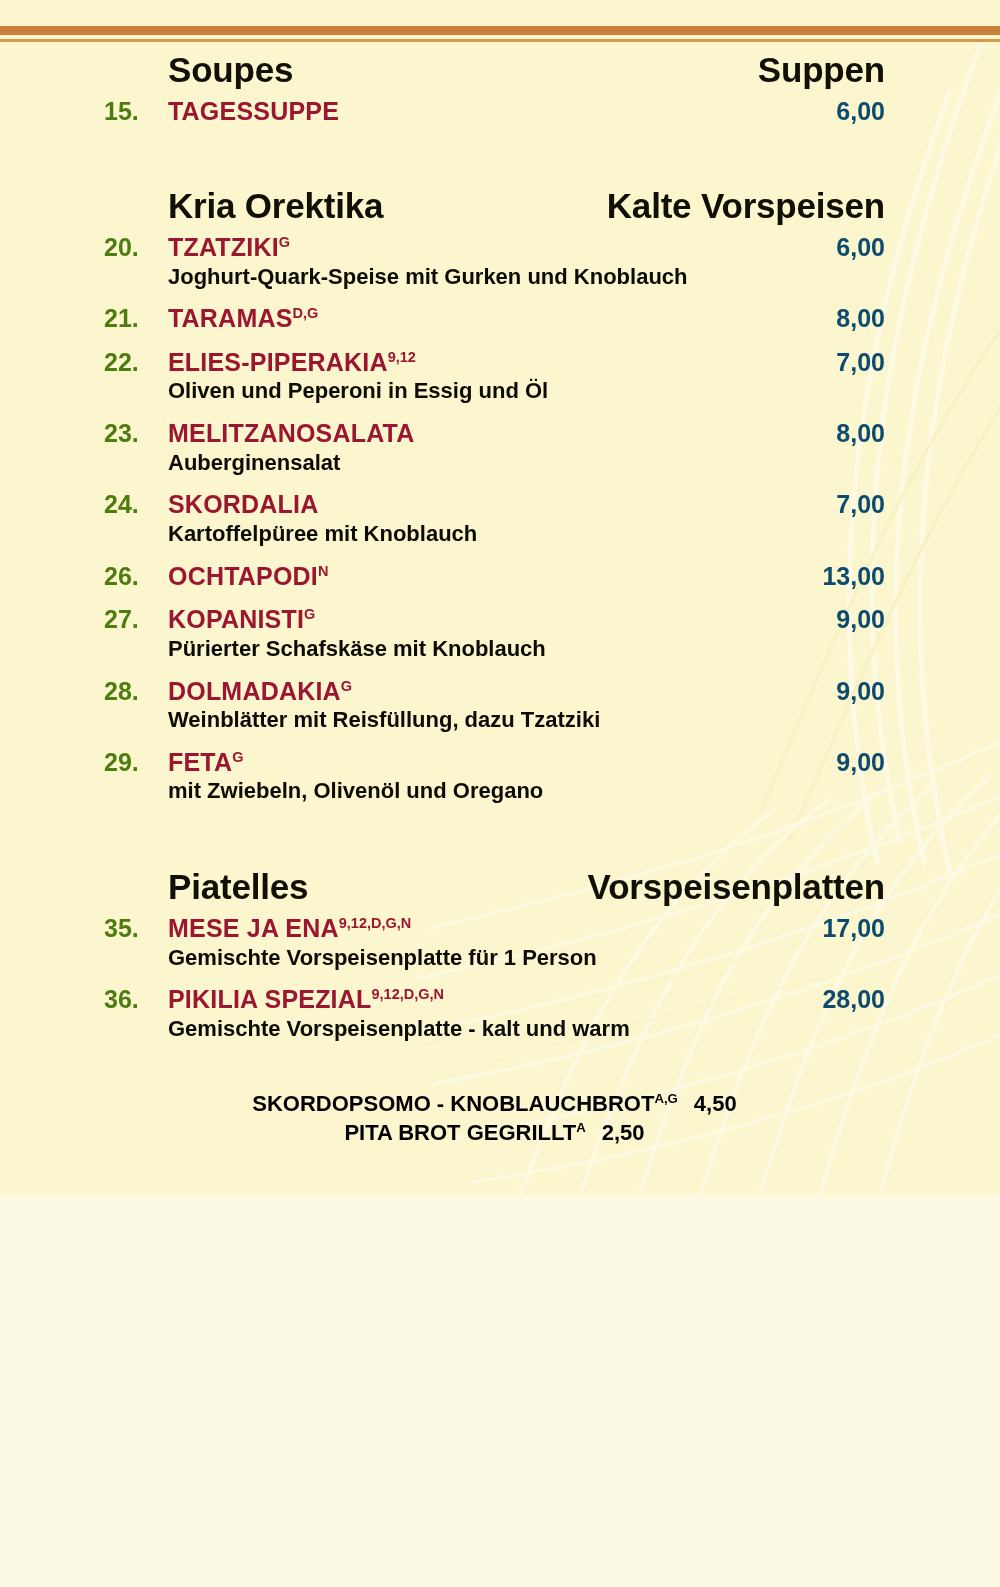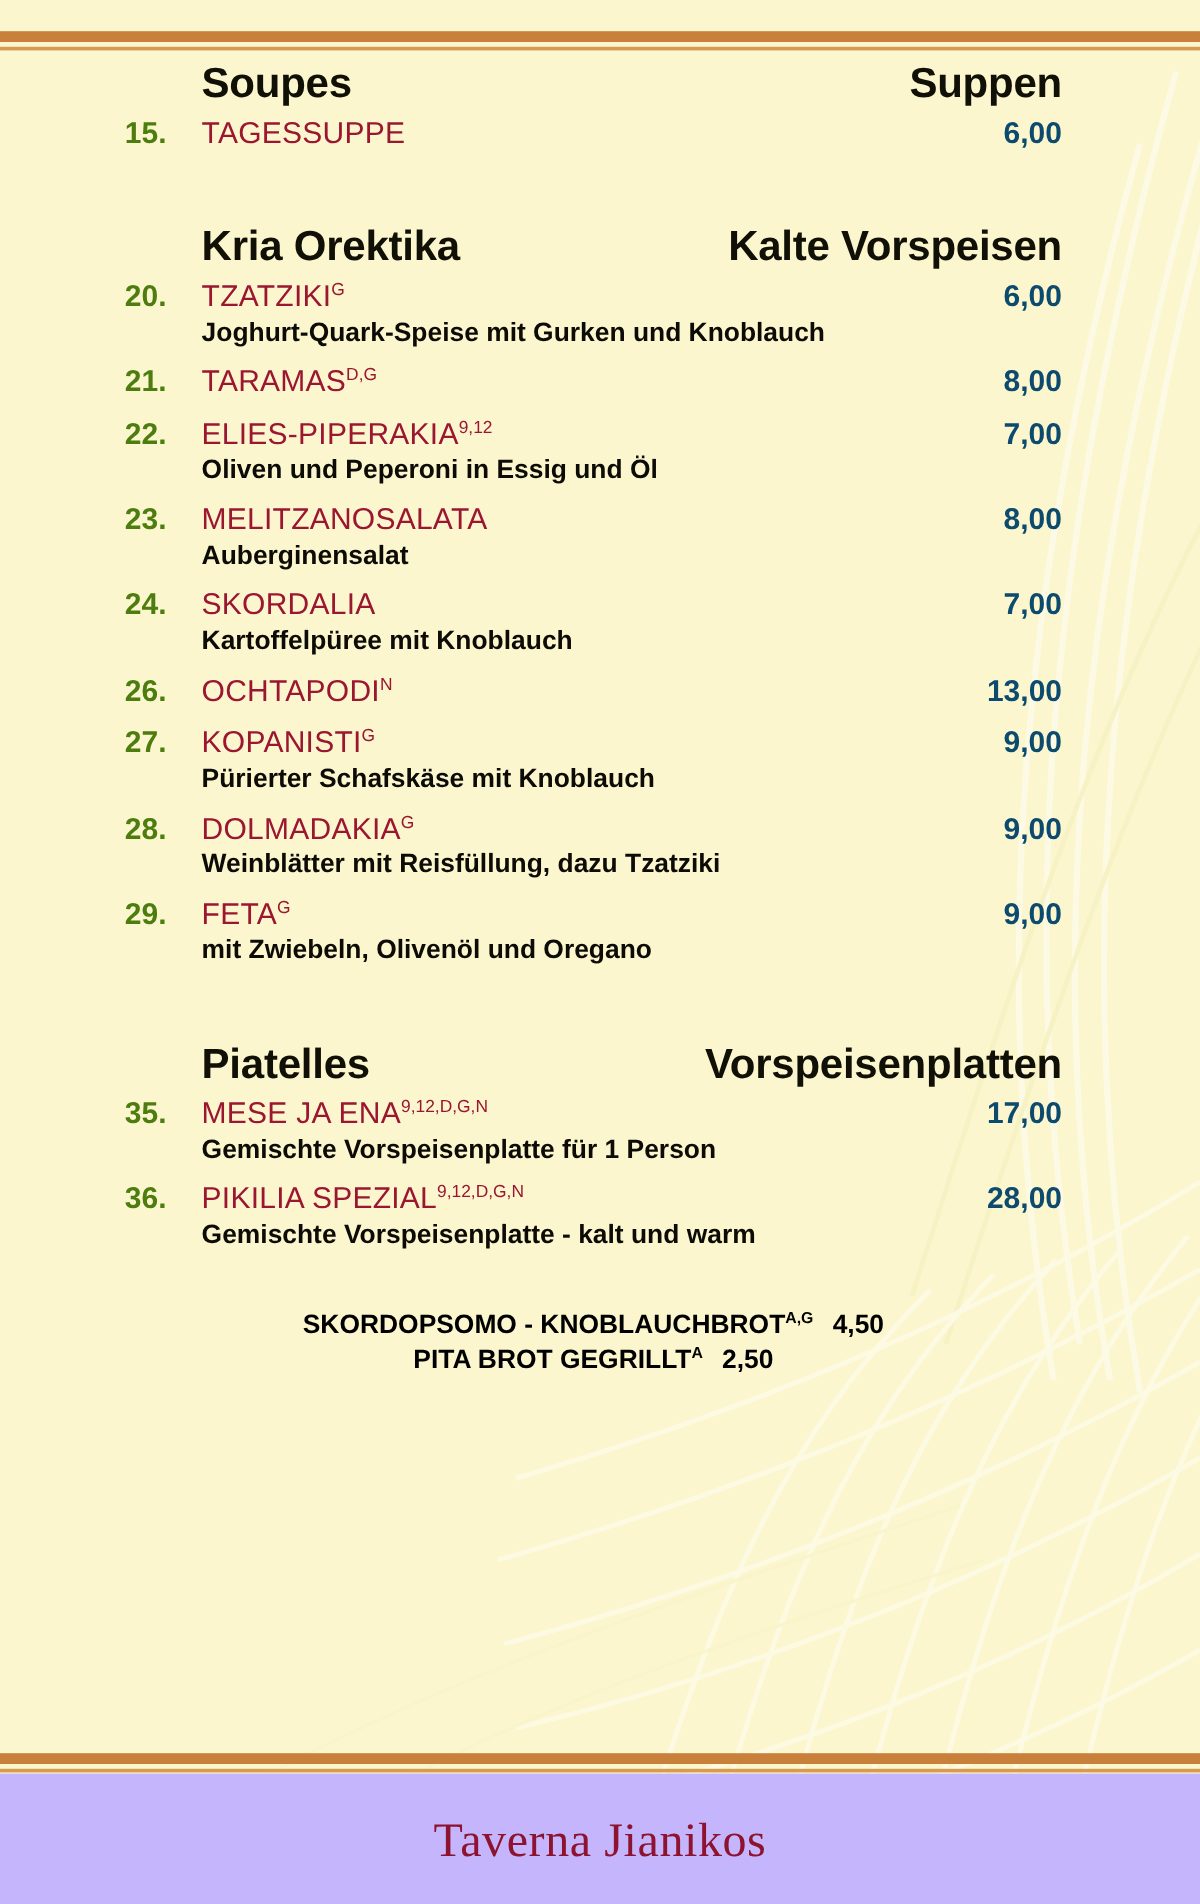--- a/index.html
+++ b/index.html
@@ -7,21 +7,21 @@
 
   html, body {
     width:1000px; height:1587px;
     background:#fdfae4;
     font-family:"Liberation Sans", sans-serif;
     overflow:hidden;
   }
 
   .page {
     position:relative;
-    width:1000px; height:1587px;
+    width:1000px; height:1195px;
     background:#fbf6ce;
     overflow:hidden;
   }
 
   
   .bg-decor {
     position:absolute; inset:0;
     pointer-events:none;
     z-index:0;
   }
@@ -100,21 +100,21 @@
     min-width:0;
   }
   .dish-title-row {
     display:flex;
     justify-content:space-between;
     align-items:baseline;
     gap:14px;
   }
   .dish-name {
     color:#9b1631;
-    font-weight:normal;
+    font-weight:bold;
     font-size:25px;
     font-stretch:condensed;
     letter-spacing:0.2px;
     line-height:1.18;
     white-space:nowrap;
   }
   .dish-name sup {
     font-size:0.58em;
     letter-spacing:0;
     vertical-align:super;

